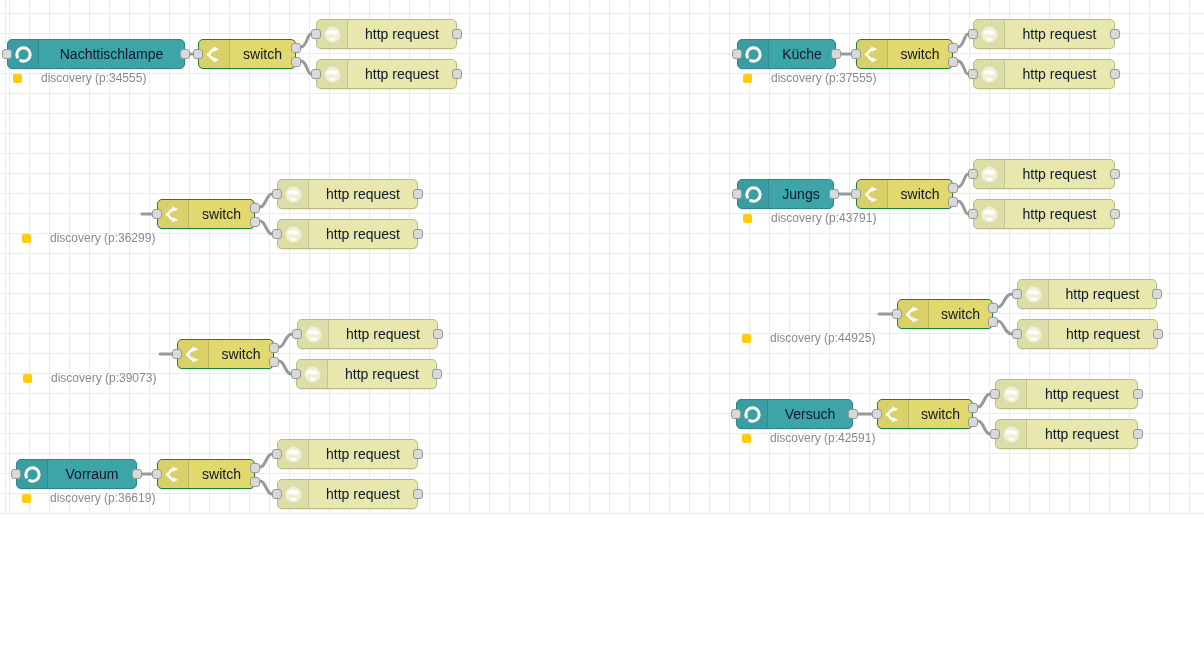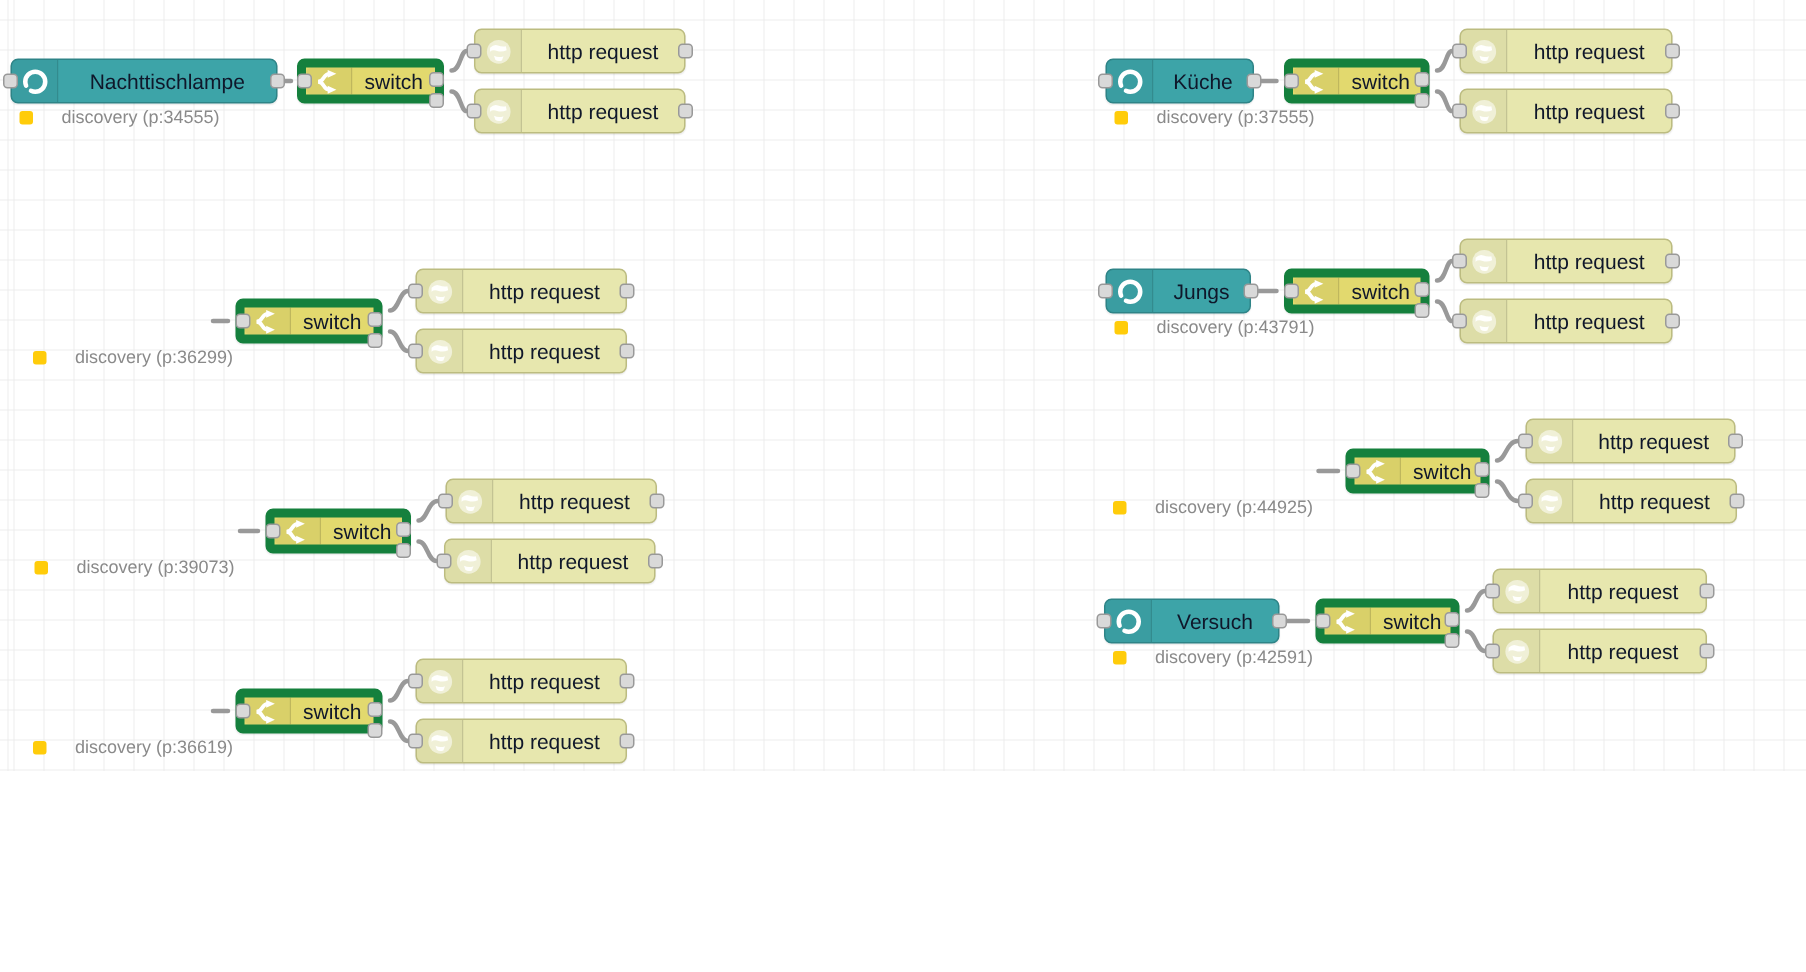--- a/index.html
+++ b/index.html
@@ -25,21 +25,21 @@
     flex:0 0 30px;width:30px;display:flex;align-items:center;justify-content:center;
     background:rgba(0,0,0,0.04);border-right:1px solid rgba(0,0,0,0.12);
     border-radius:4px 0 0 4px;
   }
   .node .icon svg{width:19px;height:19px;display:block;}
   .node .label{
     flex:1;display:flex;align-items:center;justify-content:center;
     font-size:14px;color:#0f172a;white-space:nowrap;padding:0 8px;
   }
   .device{background:#3DA4A8;border:1px solid #2E8487;}
-  .switch{background:#E2D96E;border:6px solid #15803d;}
+  .switch{background:#E2D96E;border:1px solid #15803d;}
   .http  {background:#E7E7AE;border:1px solid #BCBC80;}
   .port{
     position:absolute;width:10px;height:10px;background:#d9d9d9;border:1px solid #999;
     border-radius:3px;box-sizing:border-box;z-index:3;cursor:crosshair;
   }
   .port.in {left:-6px;top:50%;margin-top:-5px;}
   .port.out{right:-6px;top:50%;margin-top:-5px;}
   .port.out1{right:-6px;top:3px;}
   .port.out2{right:-6px;top:17px;}
   .status{
@@ -213,219 +213,229 @@
         <svg viewBox="0 0 18 18">
           <circle cx="9" cy="9" r="7.5" fill="#fff" opacity="0.55"></circle>
           <path d="M3.5 6.5 Q6 4 8.5 5 T13.5 5.5 L14 8 Q11 9.5 8 8.5 T3.5 9 Z" fill="#fff" opacity="0.95"></path>
           <path d="M6 11.5 Q9 13 12 11.8 L11 14.5 Q8.5 15.5 6.8 14 Z" fill="#fff" opacity="0.95"></path>
         </svg>
       </span>
     <span class="label">http request</span>
     <span class="port out"></span>
   </div>
 
-  <div class="status" style="left:22px;top:491px">
-    <span class="dot"></span>
-    <span>discovery (p:36619)</span>
-  </div>
-  <div class="node switch" style="left:157px;top:459px;width:98px">
-    <span class="port in"></span>
-    <span class="icon">
-        <svg viewBox="0 0 18 18">
-          <path d="M2 9 C6 9 5 4 9 4" stroke="#fff" stroke-width="2.4" fill="none"></path>
-          <path d="M2 9 C6 9 5 14 9 14" stroke="#fff" stroke-width="2.4" fill="none"></path>
-          <path d="M8 1.5 L13.5 4 L8 6.5 Z" fill="#fff"></path>
-          <path d="M8 11.5 L13.5 14 L8 16.5 Z" fill="#fff"></path>
-        </svg>
-      </span>
-    <span class="label">switch</span>
-    <span class="port out1"></span>
-    <span class="port out2"></span>
-  </div>
-  <div class="node http" style="left:277px;top:439px;width:141px">
-    <span class="port in"></span>
-    <span class="icon">
-        <svg viewBox="0 0 18 18">
-          <circle cx="9" cy="9" r="7.5" fill="#fff" opacity="0.55"></circle>
-          <path d="M3.5 6.5 Q6 4 8.5 5 T13.5 5.5 L14 8 Q11 9.5 8 8.5 T3.5 9 Z" fill="#fff" opacity="0.95"></path>
-          <path d="M6 11.5 Q9 13 12 11.8 L11 14.5 Q8.5 15.5 6.8 14 Z" fill="#fff" opacity="0.95"></path>
-        </svg>
-      </span>
-    <span class="label">http request</span>
-    <span class="port out"></span>
-  </div>
-  <div class="node http" style="left:277px;top:479px;width:141px">
-    <span class="port in"></span>
-    <span class="icon">
-        <svg viewBox="0 0 18 18">
-          <circle cx="9" cy="9" r="7.5" fill="#fff" opacity="0.55"></circle>
-          <path d="M3.5 6.5 Q6 4 8.5 5 T13.5 5.5 L14 8 Q11 9.5 8 8.5 T3.5 9 Z" fill="#fff" opacity="0.95"></path>
-          <path d="M6 11.5 Q9 13 12 11.8 L11 14.5 Q8.5 15.5 6.8 14 Z" fill="#fff" opacity="0.95"></path>
-        </svg>
-      </span>
-    <span class="label">http request</span>
-    <span class="port out"></span>
-  </div>
-
-  <div class="node device" style="left:737px;top:39px;width:99px">
+  <div class="node device" style="left:16px;top:459px;width:121px">
     <span class="port in"></span>
     <span class="icon">
         <svg viewBox="0 0 20 20">
           <circle cx="10" cy="10" r="7" fill="none" stroke="#fff" stroke-width="3.2" stroke-dasharray="14 5 25" stroke-linecap="round"></circle>
         </svg>
       </span>
-    <span class="label">Küche</span>
-    <span class="port out"></span>
-  </div>
-  <div class="status" style="left:743px;top:71px">
-    <span class="dot"></span>
-    <span>discovery (p:37555)</span>
-  </div>
-  <div class="node switch" style="left:856px;top:39px;width:97px">
-    <span class="port in"></span>
-    <span class="icon">
-        <svg viewBox="0 0 18 18">
-          <path d="M2 9 C6 9 5 4 9 4" stroke="#fff" stroke-width="2.4" fill="none"></path>
-          <path d="M2 9 C6 9 5 14 9 14" stroke="#fff" stroke-width="2.4" fill="none"></path>
-          <path d="M8 1.5 L13.5 4 L8 6.5 Z" fill="#fff"></path>
-          <path d="M8 11.5 L13.5 14 L8 16.5 Z" fill="#fff"></path>
-        </svg>
-      </span>
-    <span class="label">switch</span>
-    <span class="port out1"></span>
-    <span class="port out2"></span>
-  </div>
-  <div class="node http" style="left:973px;top:19px;width:142px">
-    <span class="port in"></span>
-    <span class="icon">
-        <svg viewBox="0 0 18 18">
-          <circle cx="9" cy="9" r="7.5" fill="#fff" opacity="0.55"></circle>
-          <path d="M3.5 6.5 Q6 4 8.5 5 T13.5 5.5 L14 8 Q11 9.5 8 8.5 T3.5 9 Z" fill="#fff" opacity="0.95"></path>
-          <path d="M6 11.5 Q9 13 12 11.8 L11 14.5 Q8.5 15.5 6.8 14 Z" fill="#fff" opacity="0.95"></path>
-        </svg>
-      </span>
-    <span class="label">http request</span>
-    <span class="port out"></span>
-  </div>
-  <div class="node http" style="left:973px;top:59px;width:142px">
-    <span class="port in"></span>
-    <span class="icon">
-        <svg viewBox="0 0 18 18">
-          <circle cx="9" cy="9" r="7.5" fill="#fff" opacity="0.55"></circle>
-          <path d="M3.5 6.5 Q6 4 8.5 5 T13.5 5.5 L14 8 Q11 9.5 8 8.5 T3.5 9 Z" fill="#fff" opacity="0.95"></path>
-          <path d="M6 11.5 Q9 13 12 11.8 L11 14.5 Q8.5 15.5 6.8 14 Z" fill="#fff" opacity="0.95"></path>
-        </svg>
-      </span>
-    <span class="label">http request</span>
-    <span class="port out"></span>
-  </div>
-
-  <div class="node device" style="left:737px;top:179px;width:97px">
+    <span class="label">Vorraum</span>
+    <span class="port out"></span>
+  </div>
+  <div class="status" style="left:22px;top:491px">
+    <span class="dot"></span>
+    <span>discovery (p:36619)</span>
+  </div>
+  <div class="node switch" style="left:157px;top:459px;width:98px">
+    <span class="port in"></span>
+    <span class="icon">
+        <svg viewBox="0 0 18 18">
+          <path d="M2 9 C6 9 5 4 9 4" stroke="#fff" stroke-width="2.4" fill="none"></path>
+          <path d="M2 9 C6 9 5 14 9 14" stroke="#fff" stroke-width="2.4" fill="none"></path>
+          <path d="M8 1.5 L13.5 4 L8 6.5 Z" fill="#fff"></path>
+          <path d="M8 11.5 L13.5 14 L8 16.5 Z" fill="#fff"></path>
+        </svg>
+      </span>
+    <span class="label">switch</span>
+    <span class="port out1"></span>
+    <span class="port out2"></span>
+  </div>
+  <div class="node http" style="left:277px;top:439px;width:141px">
+    <span class="port in"></span>
+    <span class="icon">
+        <svg viewBox="0 0 18 18">
+          <circle cx="9" cy="9" r="7.5" fill="#fff" opacity="0.55"></circle>
+          <path d="M3.5 6.5 Q6 4 8.5 5 T13.5 5.5 L14 8 Q11 9.5 8 8.5 T3.5 9 Z" fill="#fff" opacity="0.95"></path>
+          <path d="M6 11.5 Q9 13 12 11.8 L11 14.5 Q8.5 15.5 6.8 14 Z" fill="#fff" opacity="0.95"></path>
+        </svg>
+      </span>
+    <span class="label">http request</span>
+    <span class="port out"></span>
+  </div>
+  <div class="node http" style="left:277px;top:479px;width:141px">
+    <span class="port in"></span>
+    <span class="icon">
+        <svg viewBox="0 0 18 18">
+          <circle cx="9" cy="9" r="7.5" fill="#fff" opacity="0.55"></circle>
+          <path d="M3.5 6.5 Q6 4 8.5 5 T13.5 5.5 L14 8 Q11 9.5 8 8.5 T3.5 9 Z" fill="#fff" opacity="0.95"></path>
+          <path d="M6 11.5 Q9 13 12 11.8 L11 14.5 Q8.5 15.5 6.8 14 Z" fill="#fff" opacity="0.95"></path>
+        </svg>
+      </span>
+    <span class="label">http request</span>
+    <span class="port out"></span>
+  </div>
+
+  <div class="node device" style="left:737px;top:39px;width:99px">
     <span class="port in"></span>
     <span class="icon">
         <svg viewBox="0 0 20 20">
           <circle cx="10" cy="10" r="7" fill="none" stroke="#fff" stroke-width="3.2" stroke-dasharray="14 5 25" stroke-linecap="round"></circle>
         </svg>
       </span>
-    <span class="label">Jungs</span>
-    <span class="port out"></span>
-  </div>
-  <div class="status" style="left:743px;top:211px">
-    <span class="dot"></span>
-    <span>discovery (p:43791)</span>
-  </div>
-  <div class="node switch" style="left:856px;top:179px;width:97px">
-    <span class="port in"></span>
-    <span class="icon">
-        <svg viewBox="0 0 18 18">
-          <path d="M2 9 C6 9 5 4 9 4" stroke="#fff" stroke-width="2.4" fill="none"></path>
-          <path d="M2 9 C6 9 5 14 9 14" stroke="#fff" stroke-width="2.4" fill="none"></path>
-          <path d="M8 1.5 L13.5 4 L8 6.5 Z" fill="#fff"></path>
-          <path d="M8 11.5 L13.5 14 L8 16.5 Z" fill="#fff"></path>
-        </svg>
-      </span>
-    <span class="label">switch</span>
-    <span class="port out1"></span>
-    <span class="port out2"></span>
-  </div>
-  <div class="node http" style="left:973px;top:159px;width:142px">
-    <span class="port in"></span>
-    <span class="icon">
-        <svg viewBox="0 0 18 18">
-          <circle cx="9" cy="9" r="7.5" fill="#fff" opacity="0.55"></circle>
-          <path d="M3.5 6.5 Q6 4 8.5 5 T13.5 5.5 L14 8 Q11 9.5 8 8.5 T3.5 9 Z" fill="#fff" opacity="0.95"></path>
-          <path d="M6 11.5 Q9 13 12 11.8 L11 14.5 Q8.5 15.5 6.8 14 Z" fill="#fff" opacity="0.95"></path>
-        </svg>
-      </span>
-    <span class="label">http request</span>
-    <span class="port out"></span>
-  </div>
-  <div class="node http" style="left:973px;top:199px;width:142px">
-    <span class="port in"></span>
-    <span class="icon">
-        <svg viewBox="0 0 18 18">
-          <circle cx="9" cy="9" r="7.5" fill="#fff" opacity="0.55"></circle>
-          <path d="M3.5 6.5 Q6 4 8.5 5 T13.5 5.5 L14 8 Q11 9.5 8 8.5 T3.5 9 Z" fill="#fff" opacity="0.95"></path>
-          <path d="M6 11.5 Q9 13 12 11.8 L11 14.5 Q8.5 15.5 6.8 14 Z" fill="#fff" opacity="0.95"></path>
-        </svg>
-      </span>
-    <span class="label">http request</span>
-    <span class="port out"></span>
-  </div>
-
-  <div class="status" style="left:742px;top:331px">
-    <span class="dot"></span>
-    <span>discovery (p:44925)</span>
-  </div>
-  <div class="node switch" style="left:897px;top:299px;width:96px">
-    <span class="port in"></span>
-    <span class="icon">
-        <svg viewBox="0 0 18 18">
-          <path d="M2 9 C6 9 5 4 9 4" stroke="#fff" stroke-width="2.4" fill="none"></path>
-          <path d="M2 9 C6 9 5 14 9 14" stroke="#fff" stroke-width="2.4" fill="none"></path>
-          <path d="M8 1.5 L13.5 4 L8 6.5 Z" fill="#fff"></path>
-          <path d="M8 11.5 L13.5 14 L8 16.5 Z" fill="#fff"></path>
-        </svg>
-      </span>
-    <span class="label">switch</span>
-    <span class="port out1"></span>
-    <span class="port out2"></span>
-  </div>
-  <div class="node http" style="left:1017px;top:279px;width:140px">
-    <span class="port in"></span>
-    <span class="icon">
-        <svg viewBox="0 0 18 18">
-          <circle cx="9" cy="9" r="7.5" fill="#fff" opacity="0.55"></circle>
-          <path d="M3.5 6.5 Q6 4 8.5 5 T13.5 5.5 L14 8 Q11 9.5 8 8.5 T3.5 9 Z" fill="#fff" opacity="0.95"></path>
-          <path d="M6 11.5 Q9 13 12 11.8 L11 14.5 Q8.5 15.5 6.8 14 Z" fill="#fff" opacity="0.95"></path>
-        </svg>
-      </span>
-    <span class="label">http request</span>
-    <span class="port out"></span>
-  </div>
-  <div class="node http" style="left:1017px;top:319px;width:141px">
-    <span class="port in"></span>
-    <span class="icon">
-        <svg viewBox="0 0 18 18">
-          <circle cx="9" cy="9" r="7.5" fill="#fff" opacity="0.55"></circle>
-          <path d="M3.5 6.5 Q6 4 8.5 5 T13.5 5.5 L14 8 Q11 9.5 8 8.5 T3.5 9 Z" fill="#fff" opacity="0.95"></path>
-          <path d="M6 11.5 Q9 13 12 11.8 L11 14.5 Q8.5 15.5 6.8 14 Z" fill="#fff" opacity="0.95"></path>
-        </svg>
-      </span>
-    <span class="label">http request</span>
-    <span class="port out"></span>
-  </div>
-
-  <div class="node device" style="left:736px;top:399px;width:117px">
+    <span class="label">Küche</span>
+    <span class="port out"></span>
+  </div>
+  <div class="status" style="left:743px;top:71px">
+    <span class="dot"></span>
+    <span>discovery (p:37555)</span>
+  </div>
+  <div class="node switch" style="left:856px;top:39px;width:97px">
+    <span class="port in"></span>
+    <span class="icon">
+        <svg viewBox="0 0 18 18">
+          <path d="M2 9 C6 9 5 4 9 4" stroke="#fff" stroke-width="2.4" fill="none"></path>
+          <path d="M2 9 C6 9 5 14 9 14" stroke="#fff" stroke-width="2.4" fill="none"></path>
+          <path d="M8 1.5 L13.5 4 L8 6.5 Z" fill="#fff"></path>
+          <path d="M8 11.5 L13.5 14 L8 16.5 Z" fill="#fff"></path>
+        </svg>
+      </span>
+    <span class="label">switch</span>
+    <span class="port out1"></span>
+    <span class="port out2"></span>
+  </div>
+  <div class="node http" style="left:973px;top:19px;width:142px">
+    <span class="port in"></span>
+    <span class="icon">
+        <svg viewBox="0 0 18 18">
+          <circle cx="9" cy="9" r="7.5" fill="#fff" opacity="0.55"></circle>
+          <path d="M3.5 6.5 Q6 4 8.5 5 T13.5 5.5 L14 8 Q11 9.5 8 8.5 T3.5 9 Z" fill="#fff" opacity="0.95"></path>
+          <path d="M6 11.5 Q9 13 12 11.8 L11 14.5 Q8.5 15.5 6.8 14 Z" fill="#fff" opacity="0.95"></path>
+        </svg>
+      </span>
+    <span class="label">http request</span>
+    <span class="port out"></span>
+  </div>
+  <div class="node http" style="left:973px;top:59px;width:142px">
+    <span class="port in"></span>
+    <span class="icon">
+        <svg viewBox="0 0 18 18">
+          <circle cx="9" cy="9" r="7.5" fill="#fff" opacity="0.55"></circle>
+          <path d="M3.5 6.5 Q6 4 8.5 5 T13.5 5.5 L14 8 Q11 9.5 8 8.5 T3.5 9 Z" fill="#fff" opacity="0.95"></path>
+          <path d="M6 11.5 Q9 13 12 11.8 L11 14.5 Q8.5 15.5 6.8 14 Z" fill="#fff" opacity="0.95"></path>
+        </svg>
+      </span>
+    <span class="label">http request</span>
+    <span class="port out"></span>
+  </div>
+
+  <div class="node device" style="left:737px;top:179px;width:97px">
     <span class="port in"></span>
     <span class="icon">
         <svg viewBox="0 0 20 20">
           <circle cx="10" cy="10" r="7" fill="none" stroke="#fff" stroke-width="3.2" stroke-dasharray="14 5 25" stroke-linecap="round"></circle>
         </svg>
       </span>
+    <span class="label">Jungs</span>
+    <span class="port out"></span>
+  </div>
+  <div class="status" style="left:743px;top:211px">
+    <span class="dot"></span>
+    <span>discovery (p:43791)</span>
+  </div>
+  <div class="node switch" style="left:856px;top:179px;width:97px">
+    <span class="port in"></span>
+    <span class="icon">
+        <svg viewBox="0 0 18 18">
+          <path d="M2 9 C6 9 5 4 9 4" stroke="#fff" stroke-width="2.4" fill="none"></path>
+          <path d="M2 9 C6 9 5 14 9 14" stroke="#fff" stroke-width="2.4" fill="none"></path>
+          <path d="M8 1.5 L13.5 4 L8 6.5 Z" fill="#fff"></path>
+          <path d="M8 11.5 L13.5 14 L8 16.5 Z" fill="#fff"></path>
+        </svg>
+      </span>
+    <span class="label">switch</span>
+    <span class="port out1"></span>
+    <span class="port out2"></span>
+  </div>
+  <div class="node http" style="left:973px;top:159px;width:142px">
+    <span class="port in"></span>
+    <span class="icon">
+        <svg viewBox="0 0 18 18">
+          <circle cx="9" cy="9" r="7.5" fill="#fff" opacity="0.55"></circle>
+          <path d="M3.5 6.5 Q6 4 8.5 5 T13.5 5.5 L14 8 Q11 9.5 8 8.5 T3.5 9 Z" fill="#fff" opacity="0.95"></path>
+          <path d="M6 11.5 Q9 13 12 11.8 L11 14.5 Q8.5 15.5 6.8 14 Z" fill="#fff" opacity="0.95"></path>
+        </svg>
+      </span>
+    <span class="label">http request</span>
+    <span class="port out"></span>
+  </div>
+  <div class="node http" style="left:973px;top:199px;width:142px">
+    <span class="port in"></span>
+    <span class="icon">
+        <svg viewBox="0 0 18 18">
+          <circle cx="9" cy="9" r="7.5" fill="#fff" opacity="0.55"></circle>
+          <path d="M3.5 6.5 Q6 4 8.5 5 T13.5 5.5 L14 8 Q11 9.5 8 8.5 T3.5 9 Z" fill="#fff" opacity="0.95"></path>
+          <path d="M6 11.5 Q9 13 12 11.8 L11 14.5 Q8.5 15.5 6.8 14 Z" fill="#fff" opacity="0.95"></path>
+        </svg>
+      </span>
+    <span class="label">http request</span>
+    <span class="port out"></span>
+  </div>
+
+  <div class="status" style="left:742px;top:331px">
+    <span class="dot"></span>
+    <span>discovery (p:44925)</span>
+  </div>
+  <div class="node switch" style="left:897px;top:299px;width:96px">
+    <span class="port in"></span>
+    <span class="icon">
+        <svg viewBox="0 0 18 18">
+          <path d="M2 9 C6 9 5 4 9 4" stroke="#fff" stroke-width="2.4" fill="none"></path>
+          <path d="M2 9 C6 9 5 14 9 14" stroke="#fff" stroke-width="2.4" fill="none"></path>
+          <path d="M8 1.5 L13.5 4 L8 6.5 Z" fill="#fff"></path>
+          <path d="M8 11.5 L13.5 14 L8 16.5 Z" fill="#fff"></path>
+        </svg>
+      </span>
+    <span class="label">switch</span>
+    <span class="port out1"></span>
+    <span class="port out2"></span>
+  </div>
+  <div class="node http" style="left:1017px;top:279px;width:140px">
+    <span class="port in"></span>
+    <span class="icon">
+        <svg viewBox="0 0 18 18">
+          <circle cx="9" cy="9" r="7.5" fill="#fff" opacity="0.55"></circle>
+          <path d="M3.5 6.5 Q6 4 8.5 5 T13.5 5.5 L14 8 Q11 9.5 8 8.5 T3.5 9 Z" fill="#fff" opacity="0.95"></path>
+          <path d="M6 11.5 Q9 13 12 11.8 L11 14.5 Q8.5 15.5 6.8 14 Z" fill="#fff" opacity="0.95"></path>
+        </svg>
+      </span>
+    <span class="label">http request</span>
+    <span class="port out"></span>
+  </div>
+  <div class="node http" style="left:1017px;top:319px;width:141px">
+    <span class="port in"></span>
+    <span class="icon">
+        <svg viewBox="0 0 18 18">
+          <circle cx="9" cy="9" r="7.5" fill="#fff" opacity="0.55"></circle>
+          <path d="M3.5 6.5 Q6 4 8.5 5 T13.5 5.5 L14 8 Q11 9.5 8 8.5 T3.5 9 Z" fill="#fff" opacity="0.95"></path>
+          <path d="M6 11.5 Q9 13 12 11.8 L11 14.5 Q8.5 15.5 6.8 14 Z" fill="#fff" opacity="0.95"></path>
+        </svg>
+      </span>
+    <span class="label">http request</span>
+    <span class="port out"></span>
+  </div>
+
+  <div class="node device" style="left:736px;top:399px;width:117px">
+    <span class="port in"></span>
+    <span class="icon">
+        <svg viewBox="0 0 20 20">
+          <circle cx="10" cy="10" r="7" fill="none" stroke="#fff" stroke-width="3.2" stroke-dasharray="14 5 25" stroke-linecap="round"></circle>
+        </svg>
+      </span>
     <span class="label">Versuch</span>
     <span class="port out"></span>
   </div>
   <div class="status" style="left:742px;top:431px">
     <span class="dot"></span>
     <span>discovery (p:42591)</span>
   </div>
   <div class="node switch" style="left:877px;top:399px;width:96px">
     <span class="port in"></span>
     <span class="icon">

